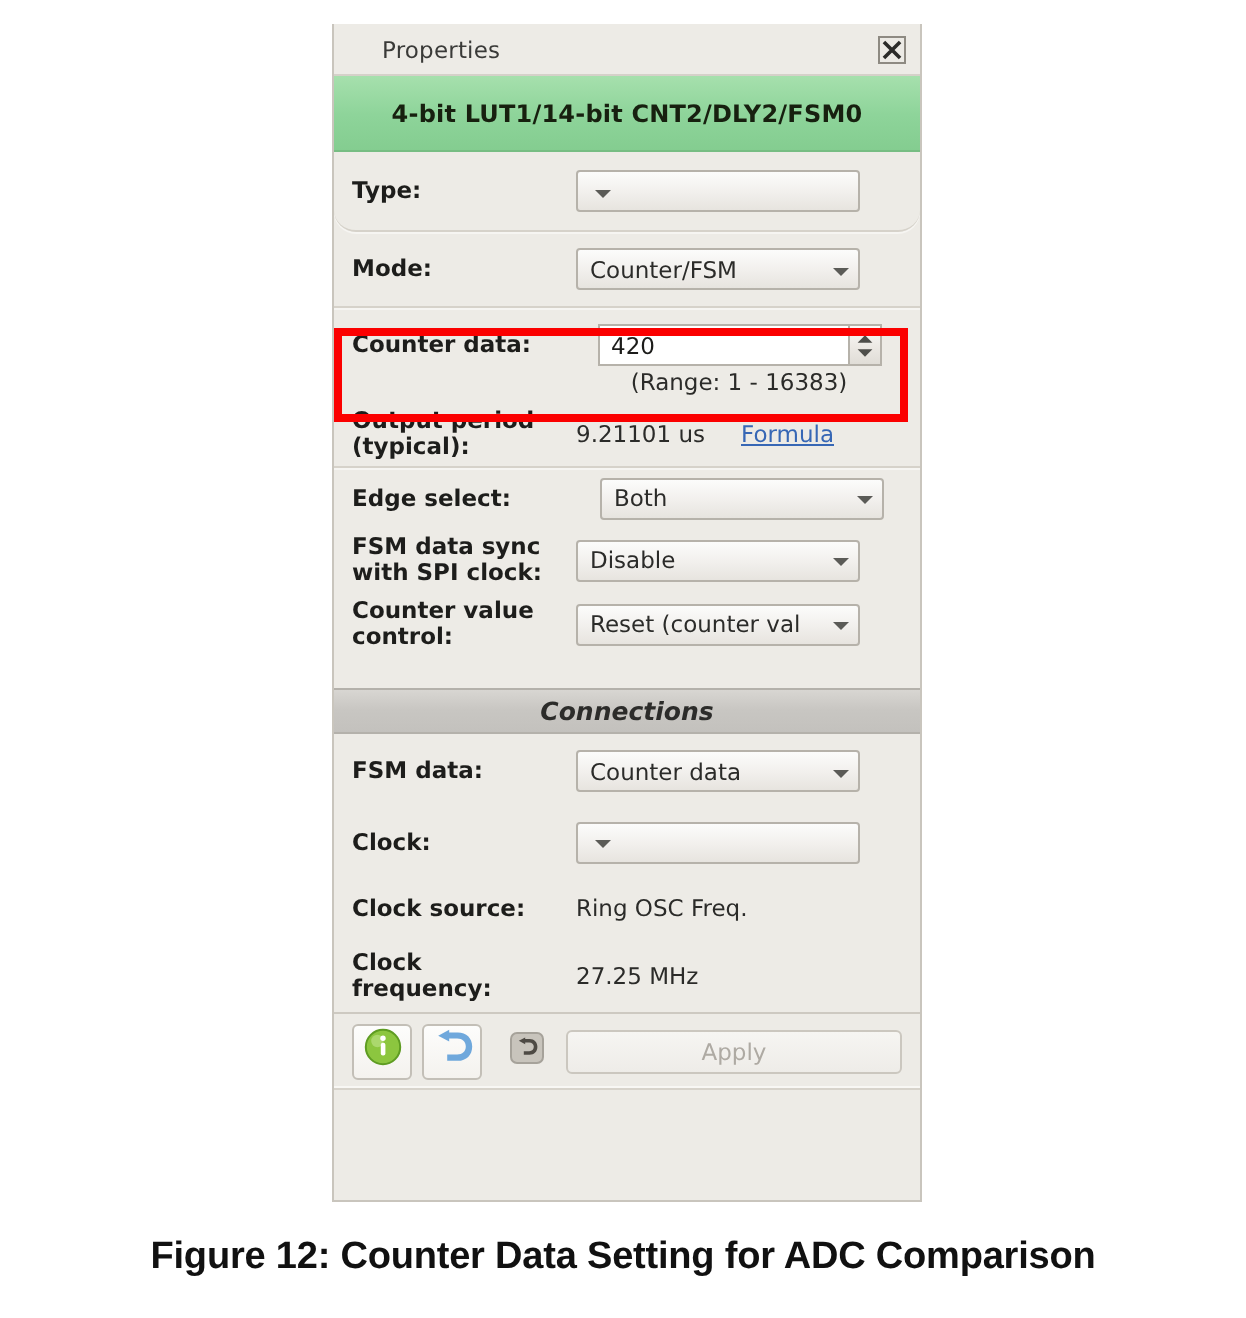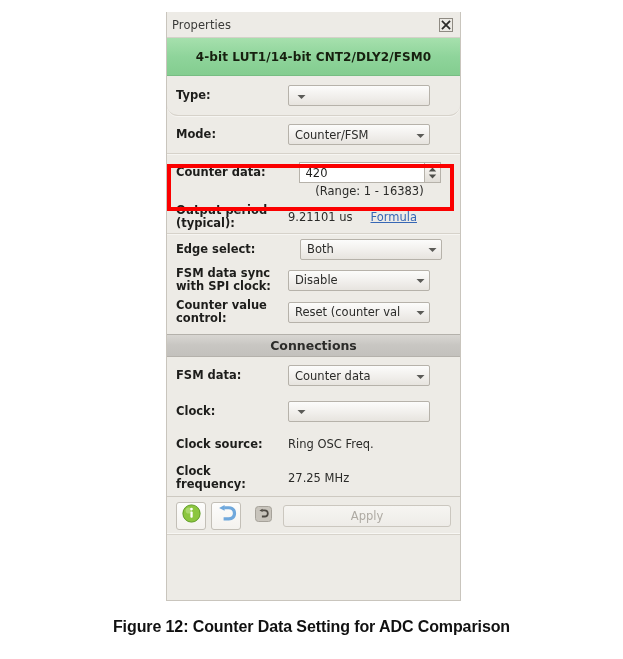--- a/index.html
+++ b/index.html
@@ -23,21 +23,21 @@
     display: flex;
     flex-direction: column;
   }
 
   .titlebar {
     height: 26px;
     background: #edebe6;
     border-bottom: 1px solid #d5d1c9;
     display: flex;
     align-items: center;
-    padding: 0 7px 0 5px;
+    padding: 0 7px 0 24px;
     flex: 0 0 auto;
   }
   .titlebar .title {
     font-size: 11.5px;
     color: #3a3a38;
     letter-spacing: .1px;
     flex: 1 1 auto;
   }
   .close-btn {
     width: 14px; height: 14px;
@@ -197,21 +197,21 @@
     border: 4px solid #fb0000;
     pointer-events: none;
     z-index: 30;
   }
 
   .caption {
     position: absolute;
     left: 0; top: 618px;
     width: 623px;
     text-align: center;
-    font-size: 16px;
+    font-size: 19px;
     font-weight: bold;
     color: #111111;
     font-family: "Liberation Sans", sans-serif;
     letter-spacing: -.1px;
   }
 </style>
 </head>
 <body>
 
 <div id="root">
@@ -319,21 +319,21 @@
             <span class="ctext">Reset (counter val</span>
             <span class="carrow">
               <svg width="9" height="6" viewBox="0 0 9 6">
                   <path d="M0.5 1 L4.5 5 L8.5 1 Z" fill="#5b5b57"></path>
                 </svg>
             </span>
           </div>
         </div>
       </div>
 
-      <div class="sec-hdr" style="margin-top:6px;">Connections</div>
+      <div class="sec-hdr" style="margin-top:16px;font-style:italic;">Connections</div>
 
       <div class="row" style="height:37px;">
         <div class="lbl">FSM data:</div>
         <div class="val">
           <div class="combo">
             <span class="ctext">Counter data</span>
             <span class="carrow">
               <svg width="9" height="6" viewBox="0 0 9 6">
                   <path d="M0.5 1 L4.5 5 L8.5 1 Z" fill="#5b5b57"></path>
                 </svg>

